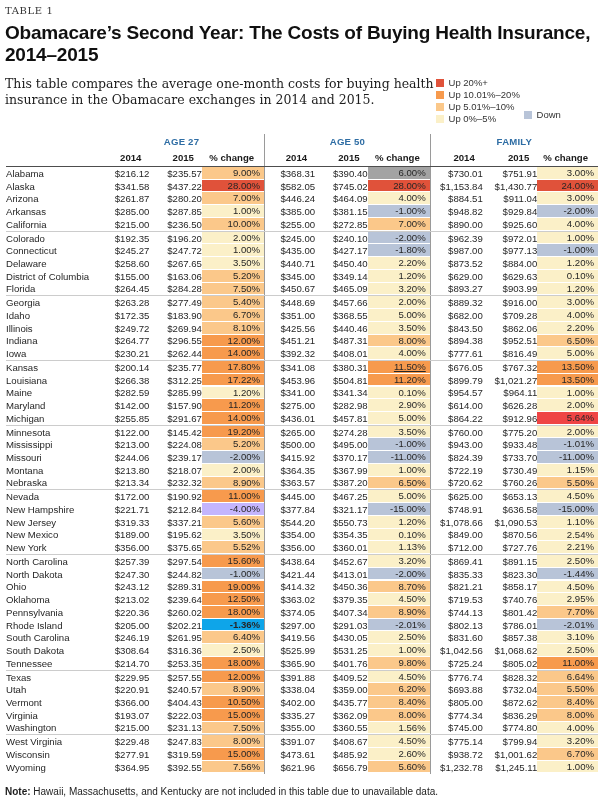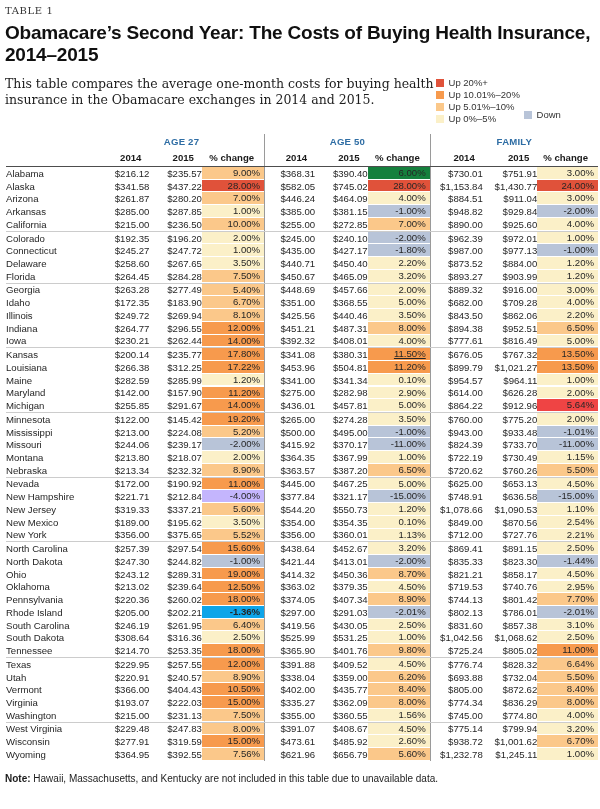--- a/index.html
+++ b/index.html
@@ -106,21 +106,21 @@
         <tr>
           <td class="state">Alabama</td>
           <td class="val">$216.12</td>
           <td class="val">$235.57</td>
           <td class="chg divider">
             <span class="shade" style="background: rgb(251, 200, 138);">9.00%</span>
           </td>
           <td class="val">$368.31</td>
           <td class="val">$390.40</td>
           <td class="chg divider">
-            <span class="shade" style="background: #15803d;">6.00%</span>
+            <span class="shade" style="background: #a3a3a3;">6.00%</span>
           </td>
           <td class="val">$730.01</td>
           <td class="val">$751.91</td>
           <td class="chg">
             <span class="shade" style="background: rgb(251, 240, 200);">3.00%</span>
           </td>
         </tr>
         <tr>
           <td class="state">Alaska</td>
           <td class="val">$341.58</td>
@@ -240,20 +240,38 @@
           <td class="val">$450.40</td>
           <td class="chg divider">
             <span class="shade" style="background: rgb(251, 240, 200);">2.20%</span>
           </td>
           <td class="val">$873.52</td>
           <td class="val">$884.00</td>
           <td class="chg">
             <span class="shade" style="background: rgb(251, 240, 200);">1.20%</span>
           </td>
         </tr>
+        <tr>
+          <td class="state">District of Columbia</td>
+          <td class="val">$155.00</td>
+          <td class="val">$163.06</td>
+          <td class="chg divider">
+            <span class="shade" style="background: rgb(251, 200, 138);">5.20%</span>
+          </td>
+          <td class="val">$345.00</td>
+          <td class="val">$349.14</td>
+          <td class="chg divider">
+            <span class="shade" style="background: rgb(251, 240, 200);">1.20%</span>
+          </td>
+          <td class="val">$629.00</td>
+          <td class="val">$629.63</td>
+          <td class="chg">
+            <span class="shade" style="background: rgb(251, 240, 200);">0.10%</span>
+          </td>
+        </tr>
         <tr class="sep">
           <td class="state">Florida</td>
           <td class="val">$264.45</td>
           <td class="val">$284.28</td>
           <td class="chg divider">
             <span class="shade" style="background: rgb(251, 200, 138);">7.50%</span>
           </td>
           <td class="val">$450.67</td>
           <td class="val">$465.09</td>
           <td class="chg divider">

